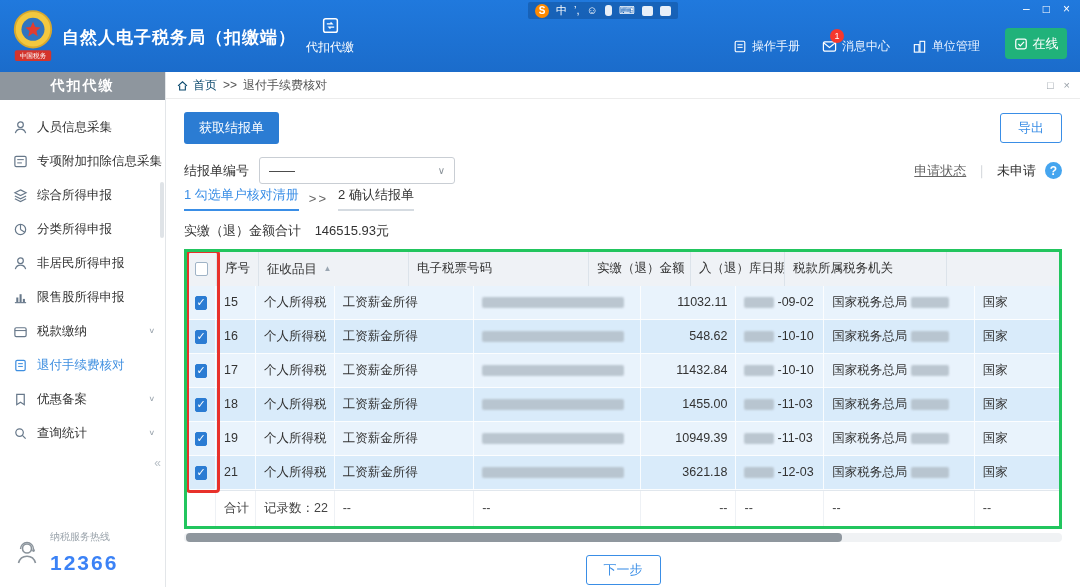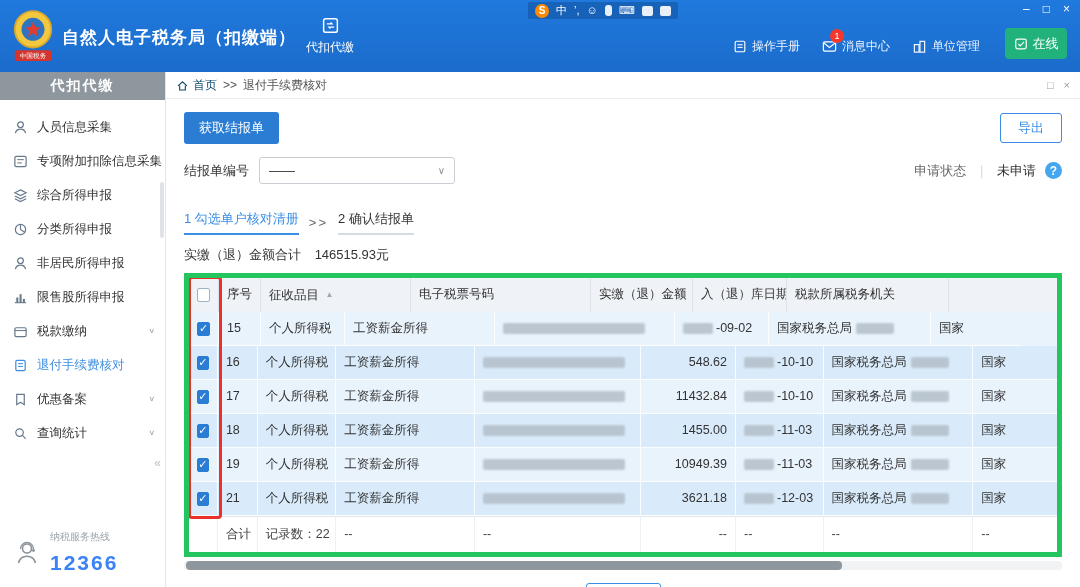--- a/index.html
+++ b/index.html
@@ -65,37 +65,37 @@
   .btn-primary { background:#2b7cd3; color:#fff; border:none; font-size:13px; padding:7px 15px;
     border-radius:3px; cursor:pointer; font-family:inherit; }
   .btn-outline { background:#fff; color:#3a8ee6; border:1px solid #3a8ee6; font-size:13px;
     padding:5px 17px; border-radius:3px; cursor:pointer; font-family:inherit; }
 
   .row2 { margin-top:13px; display:flex; align-items:center; font-size:13px; color:#333; }
   .select-box { margin-left:10px; width:196px; height:27px; border:1px solid #c9ced4; border-radius:3px;
     display:flex; align-items:center; justify-content:space-between; padding:0 9px; cursor:pointer; background:#fff; }
   .select-arrow { color:#8a9299; font-size:10px; }
   .status-group { margin-left:auto; display:flex; align-items:center; gap:9px; }
-  .status-label { color:#666; }
+  .status-label { color:#666;text-decoration:underline; }
   .status-div { color:#c8cdd2; }
   .status-value { color:#333; }
   .help-circle { width:17px; height:17px; border-radius:50%; background:#45a5ef; color:#fff; font-size:12px;
     font-weight:bold; display:flex; align-items:center; justify-content:center; cursor:pointer; }
 
-  .steps { margin-top:26px; display:flex; align-items:flex-end; gap:10px; font-size:13px; }
+  .steps { margin-top:2px; display:flex; align-items:flex-end; gap:10px; font-size:13px; }
   .step { padding-bottom:5px; cursor:pointer; }
   .step1 { color:#3a8ee6; border-bottom:2px solid #3a8ee6; }
   .step2 { color:#333; border-bottom:2px solid #d5dbe1; }
   .step-sep { color:#666; padding-bottom:5px; letter-spacing:2px; }
 
   .summary { margin-top:11px; font-size:13px; color:#333; }
   .summary .val { margin-left:10px; }
 
   
-  .tablewrap { margin-top:9px; width:878px; position:relative; overflow:hidden; border:5px solid #22c55e; }
+  .tablewrap { margin-top:9px; width:878px; position:relative; overflow:hidden; border:3px solid #22c55e; }
   .tr { display:flex; height:34px; }
   .td { font-size:12.5px; color:#333; line-height:33px; padding:0 8px; white-space:nowrap; overflow:hidden; }
   .thead { background:#eff2f6; }
   .thead .td { border-right:1px solid #dce3ea; color:#333; }
   .body-row .td { border-right:1px solid rgba(255,255,255,.85); border-bottom:1px solid rgba(255,255,255,.9); }
   .body-row:nth-child(odd) { background:#d9ebfa; }
   .body-row:nth-child(even) { background:#e9f3fc; }
   .tfoot { background:#fff; height:36px; border-top:1px solid #e1e7ed; }
   .tfoot .td { border-right:1px solid #eef1f5; line-height:35px; color:#444; }
   .c-check { width:30px; display:flex; align-items:center; justify-content:center; }
@@ -383,20 +383,21 @@
         <div class="tr body-row">
           <div class="td c-check">
               <span class="cb checked">
                 <span>✓</span>
               </span>
             </div>
           <div class="td c-seq">15</div>
           <div class="td c-proj">个人所得税</div>
           <div class="td c-item">工资薪金所得</div>
           <div class="td c-ticket"><span class="blur w140"></span></div>
+          <div class="td c-amt">11032.11</div>
           <div class="td c-date"><span class="blur w30"></span><span>-09-02</span></div>
           <div class="td c-org"><span>国家税务总局</span><span class="blur w36"></span></div>
           <div class="td c-mgr">国家</div>
         </div>
 
         <div class="tr body-row">
           <div class="td c-check">
               <span class="cb checked">
                 <span>✓</span>
               </span>

